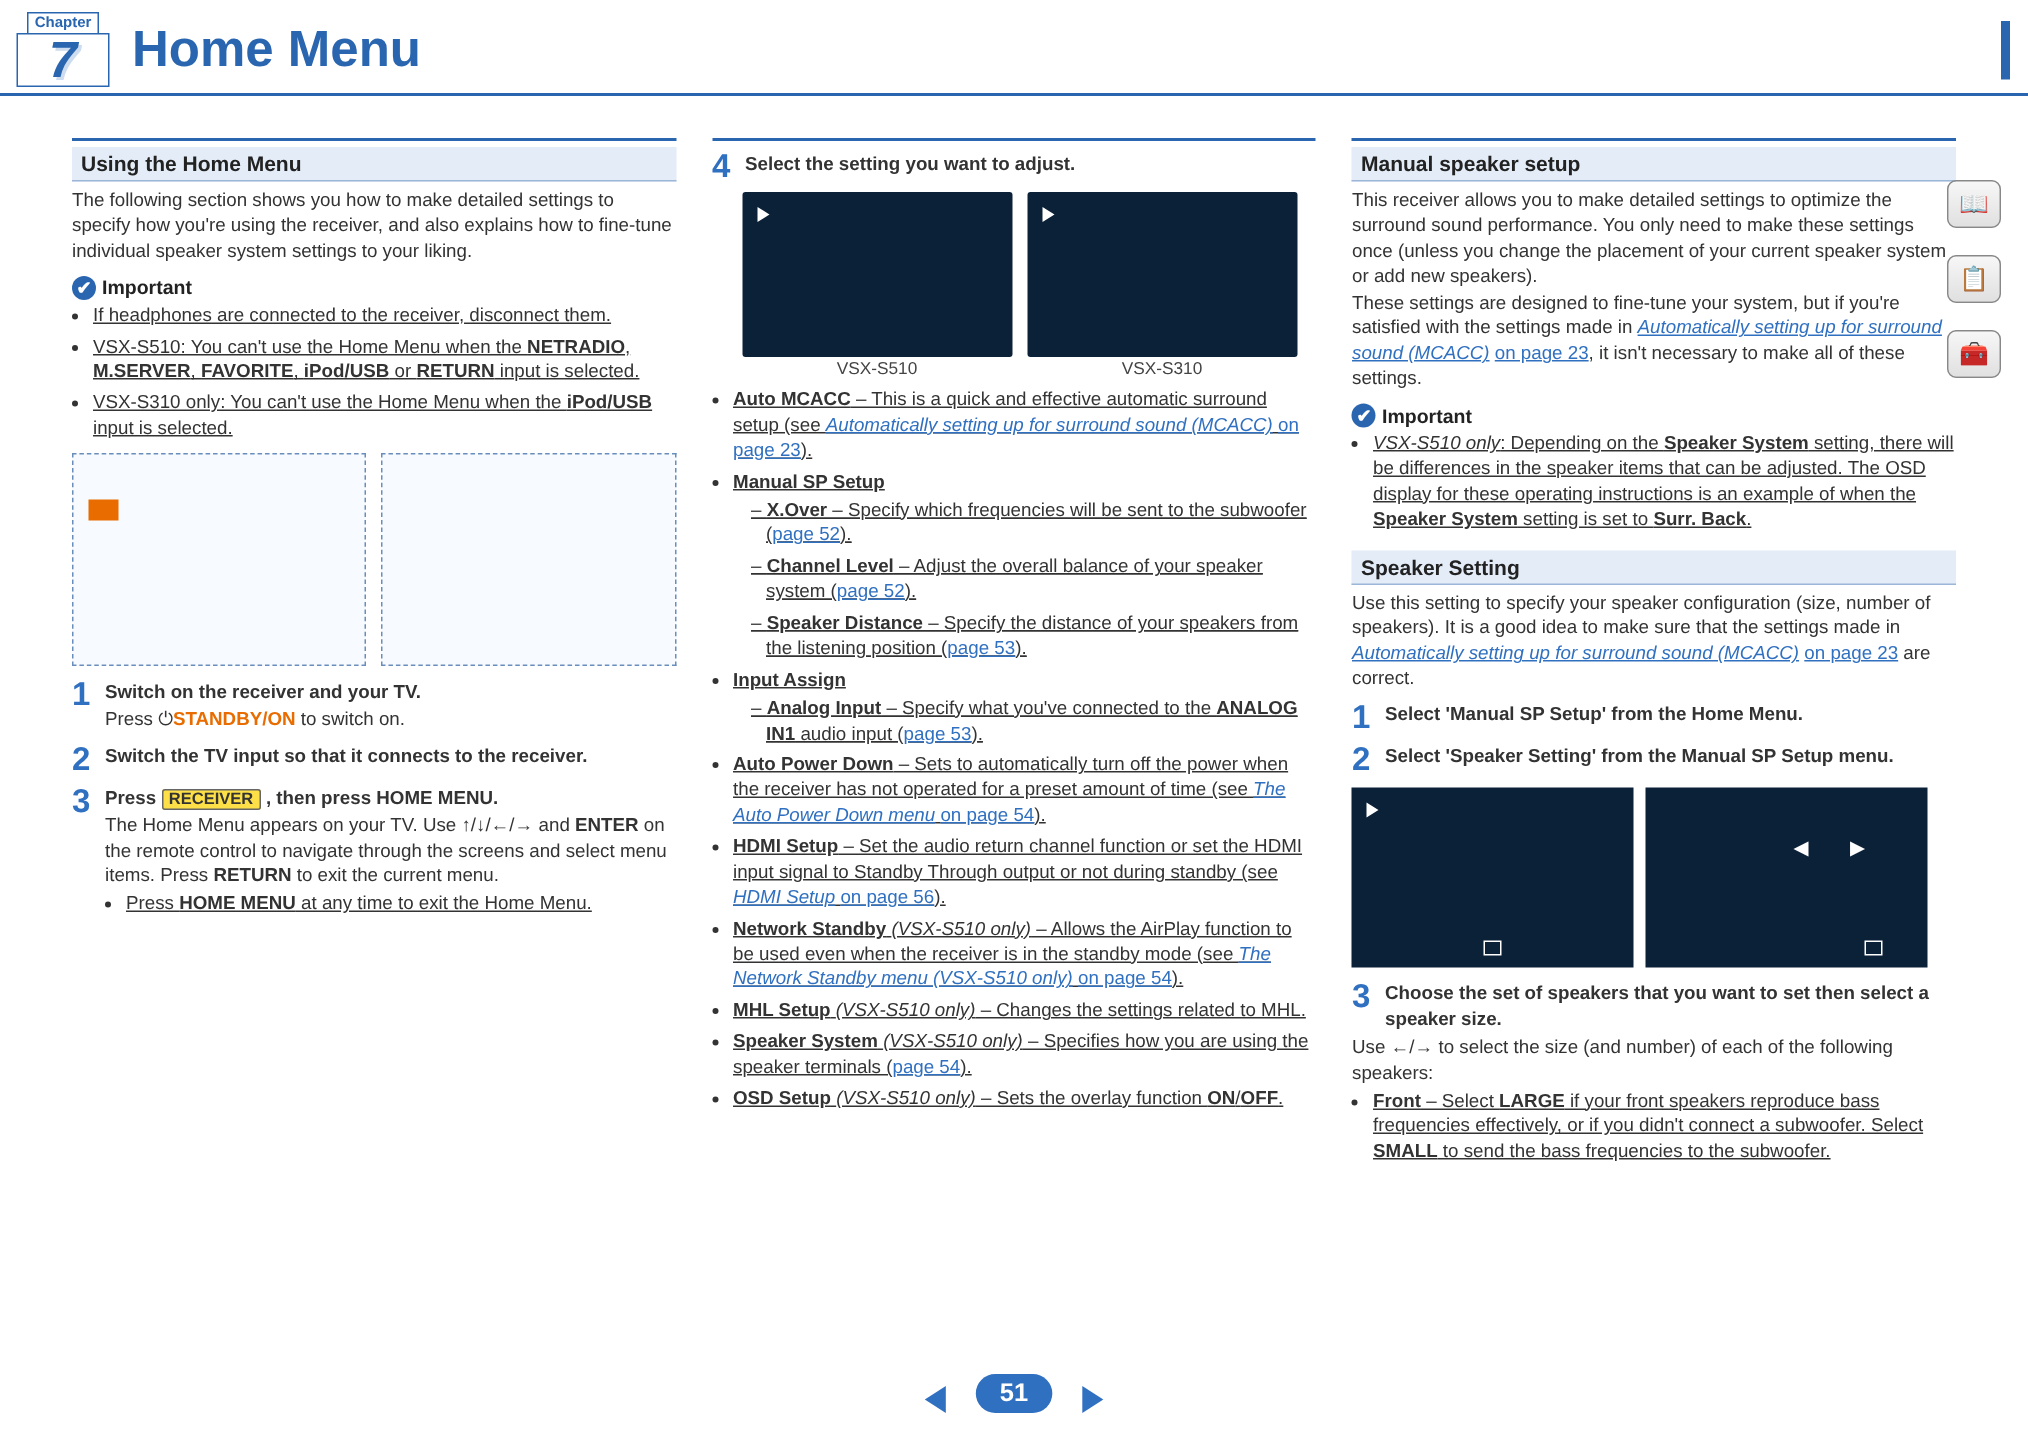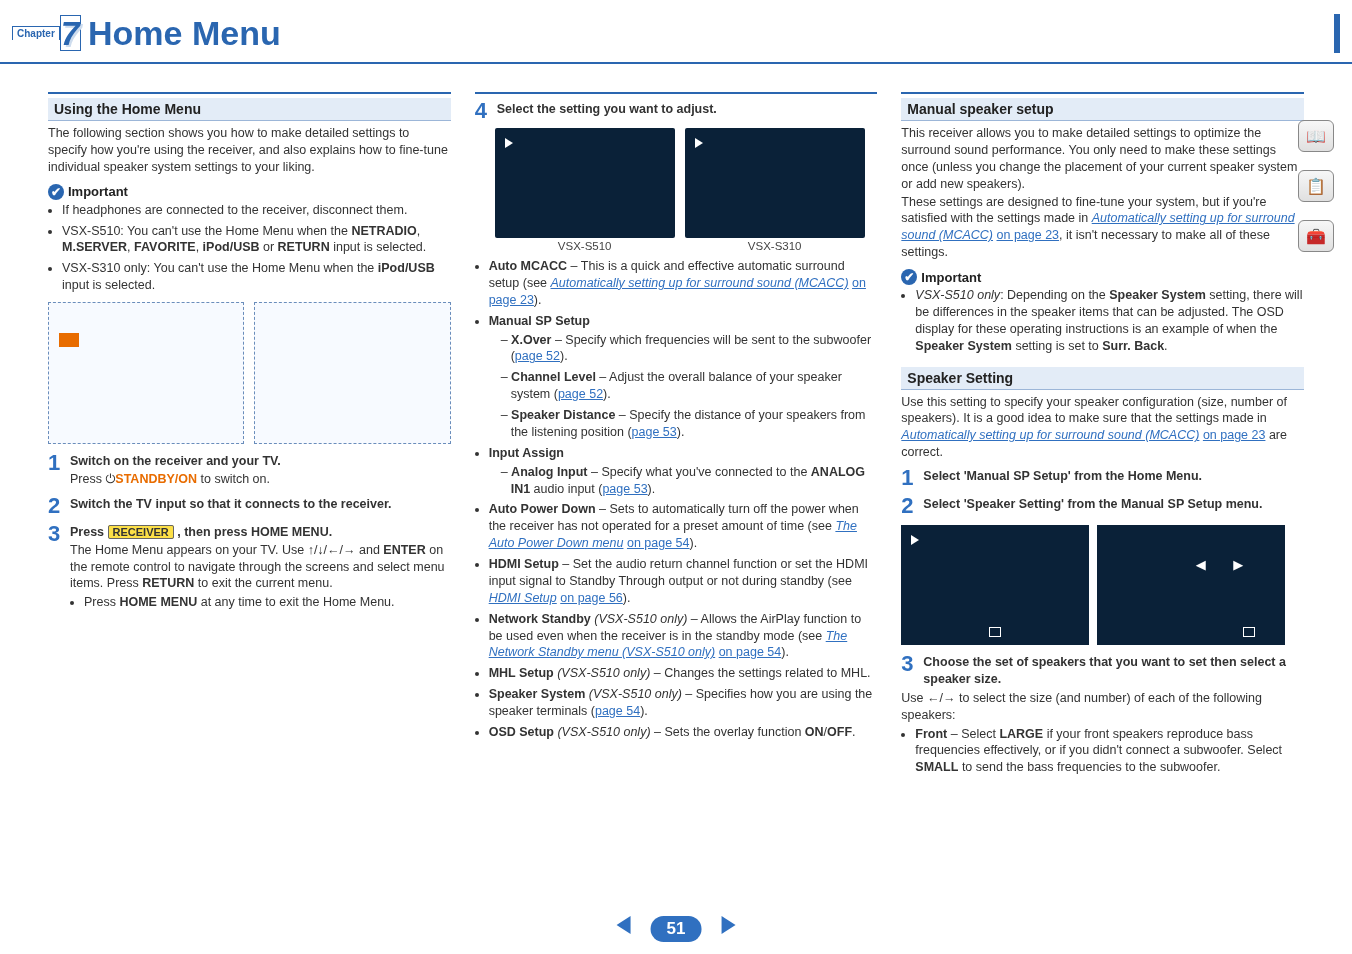--- a/index.html
+++ b/index.html
@@ -18,21 +18,21 @@
     padding: 8px 12px 4px 12px;
     display: flex;
     align-items: center;
     border-bottom: 2px solid #2a66b0;
   }
   .chapter-box {
     position: relative;
     width: 60px;
     height: 50px;
     display: flex;
-    flex-direction: row;
+    flex-direction: column;
     align-items: center;
   }
   .chapter-label {
     font-size: 10px;
     color: #2a66b0;
     background: #fff;
     padding: 1px 4px;
     border-top: 1px solid #2a66b0;
     border-left: 1px solid #2a66b0;
     border-right: 1px solid #2a66b0;
@@ -84,21 +84,21 @@
   }
   p { margin: 1px 0; line-height: 1.35; }
   .important-row { display: flex; align-items: center; margin-top: 8px; margin-bottom: 2px; }
   .important-icon {
     width: 16px; height: 16px; border-radius: 50%;
     background: #2a66b0; display: inline-flex; align-items: center; justify-content: center;
     color: #fff; font-weight: bold; font-size: 12px; margin-right: 4px;
     position: relative;
   }
   .important-label { font-weight: bold; color: #222; font-size: 13px; }
-  ul { margin: 2px 0; padding-left: 14px; }
+  ul { margin: 2px 0; padding-left: 14px; text-decoration: underline; }
   ul li { margin-bottom: 4px; line-height: 1.35; }
   .step-row { display: flex; gap: 6px; margin-top: 6px; }
   .step-num { font-size: 22px; font-weight: bold; color: #3070c0; line-height: 1; min-width: 16px; }
   .step-text { flex: 1; }
   .step-text .step-title { font-weight: bold; }
   .link { color: #3070c0; font-style: italic; text-decoration: underline; }
   .link-plain { color: #3070c0; text-decoration: underline; }
   .key-label { border: 1px solid #666; padding: 0 4px; font-size: 11px; border-radius: 2px; background: #fde047; }
   .standby { color: #e86c00; font-weight: bold; }
   .diagram-row { display: flex; gap: 10px; margin: 8px 0; }
@@ -125,21 +125,21 @@
     position: absolute; right: 18px; top: 120px; display: flex; flex-direction: column; gap: 18px;
   }
   .side-icon {
     width: 34px; height: 30px; border: 1px solid #888; border-radius: 6px;
     background: linear-gradient(#f7f7f7, #e0e0e0);
     display: flex; align-items: center; justify-content: center;
     font-size: 16px; color: #446; cursor: pointer;
   }
   .pager {
     position: absolute; bottom: 12px; left: 50%; transform: translateX(-50%);
-    display: flex; align-items: flex-start; gap: 20px;
+    display: flex; align-items: flex-end; gap: 20px;
   }
   .pager-arrow {
     width: 0; height: 0; border-top: 9px solid transparent; border-bottom: 9px solid transparent;
     cursor: pointer;
   }
   .pager-arrow.left { border-right: 14px solid #3070c0; }
   .pager-arrow.right { border-left: 14px solid #3070c0; }
   .pager-num {
     background: #3070c0; color: #fff; font-weight: bold; font-size: 17px;
     padding: 3px 16px; border-radius: 14px;

